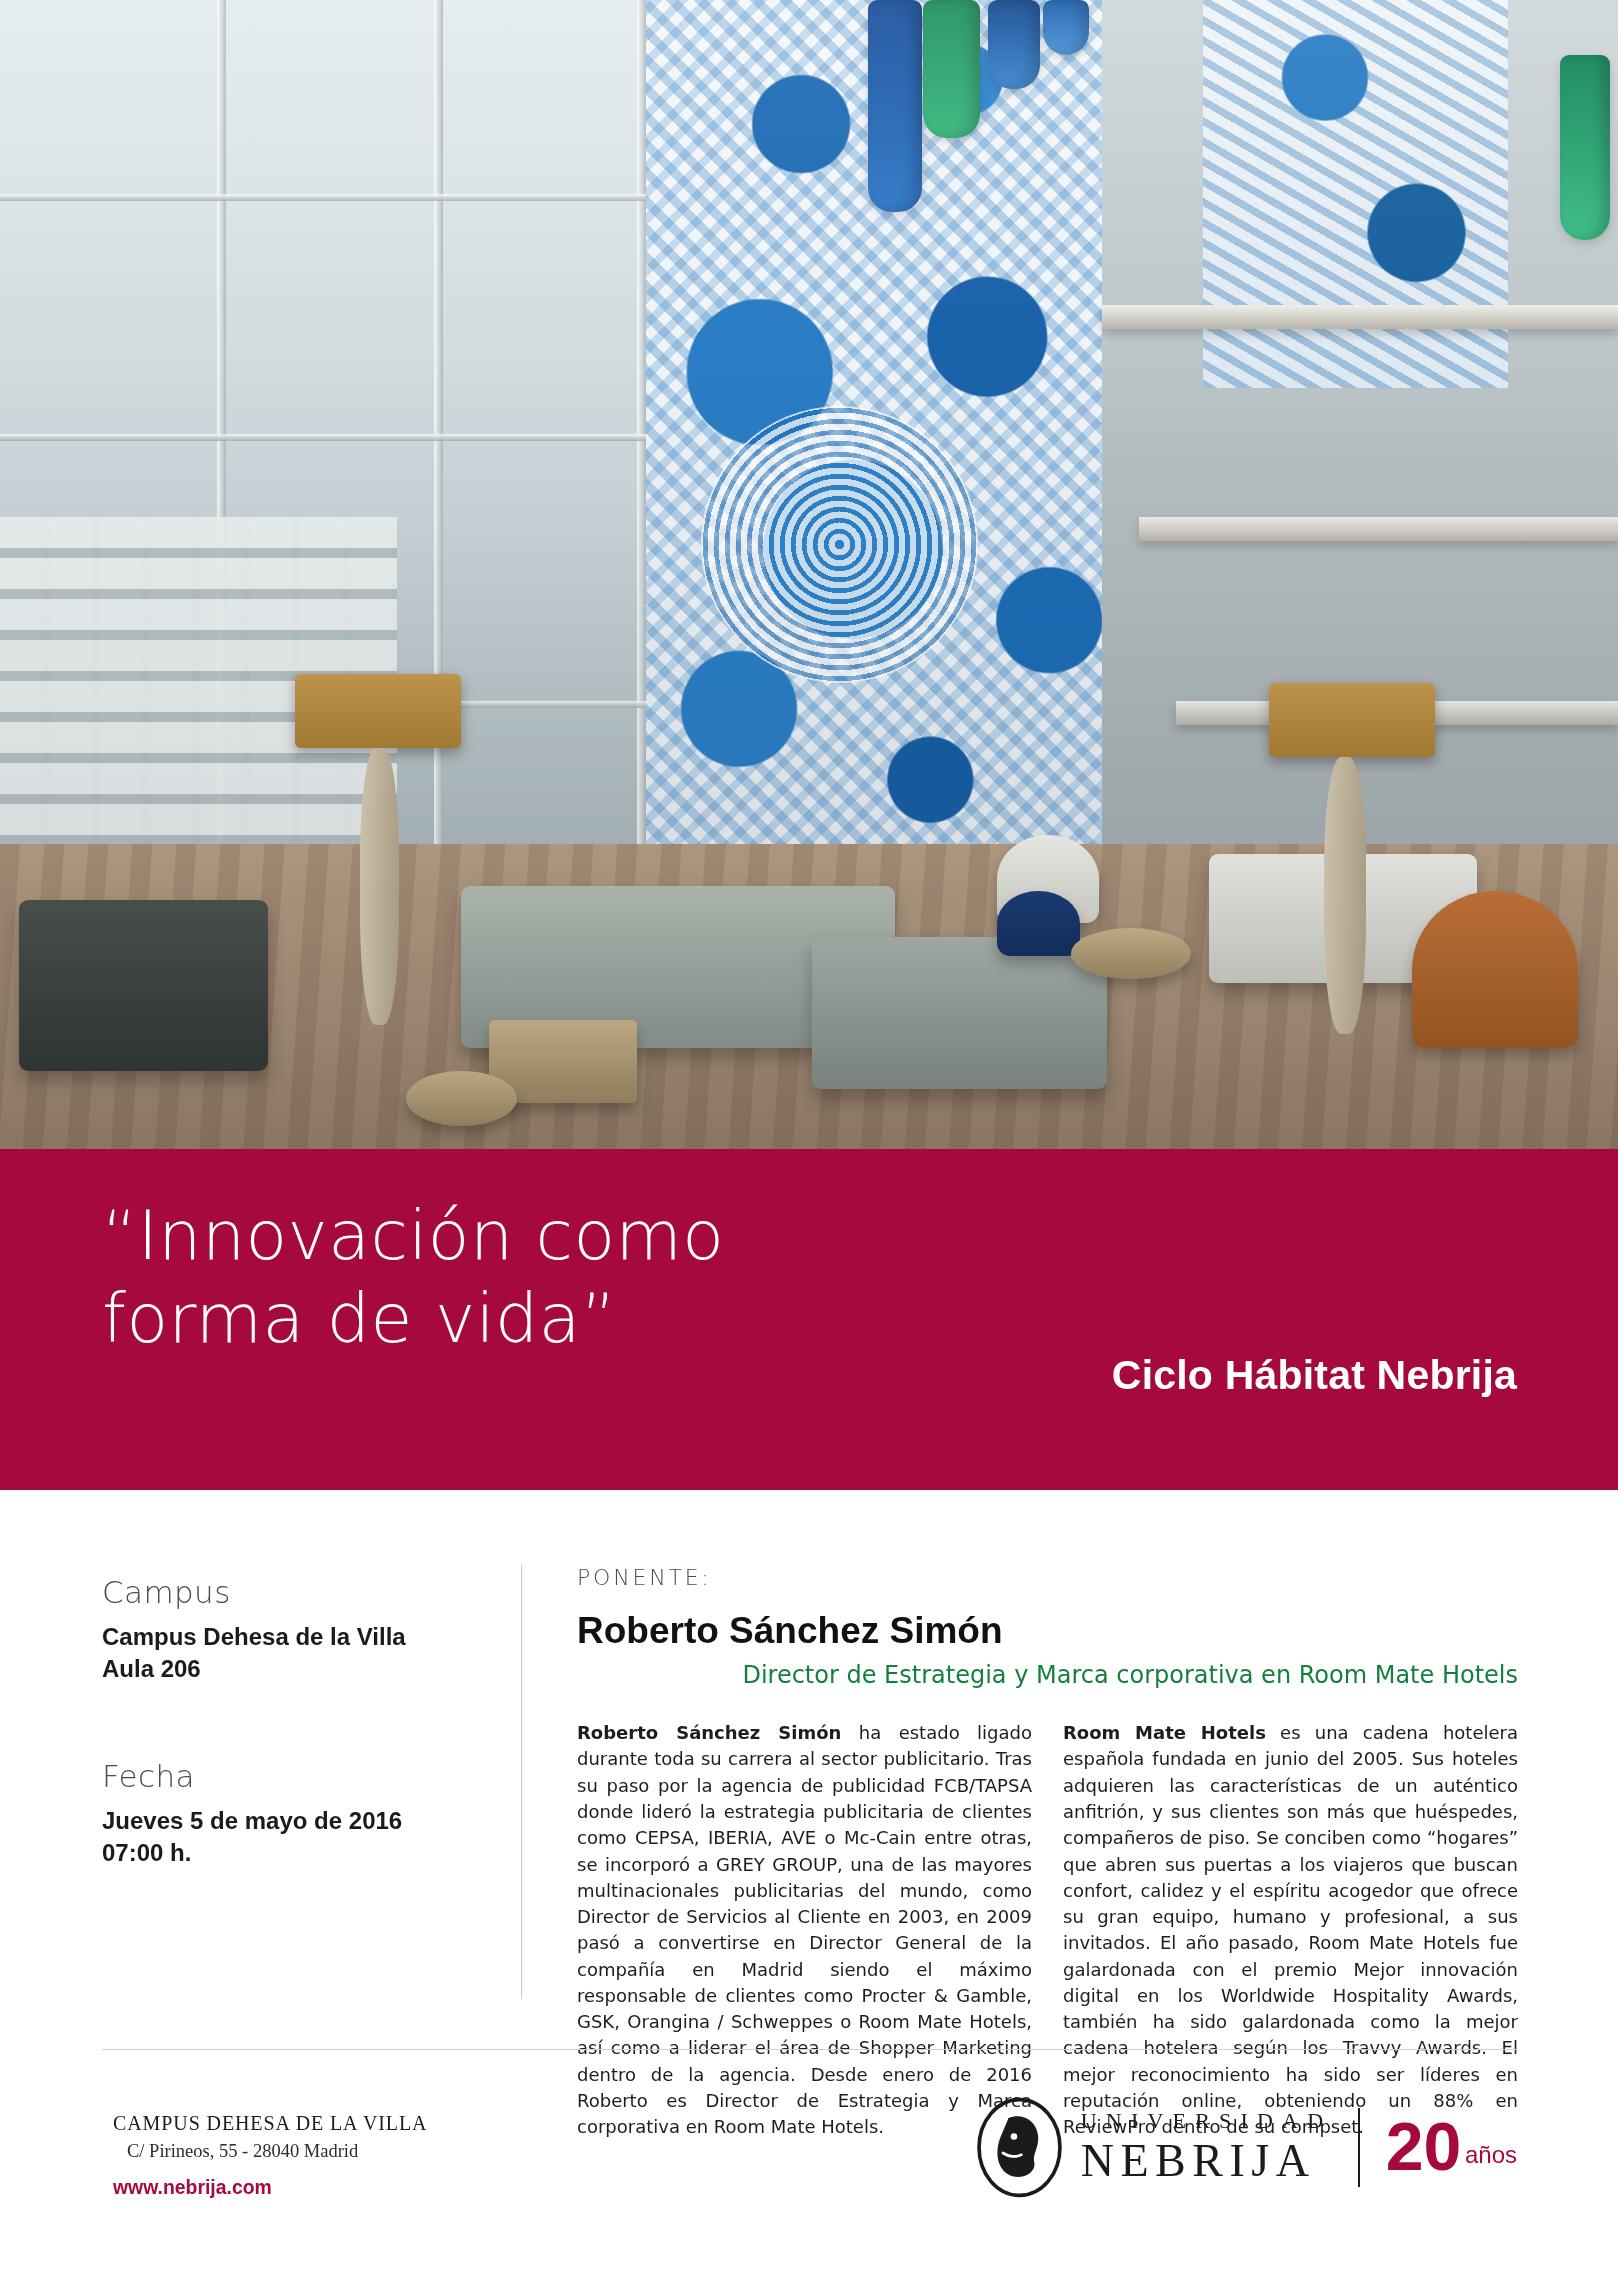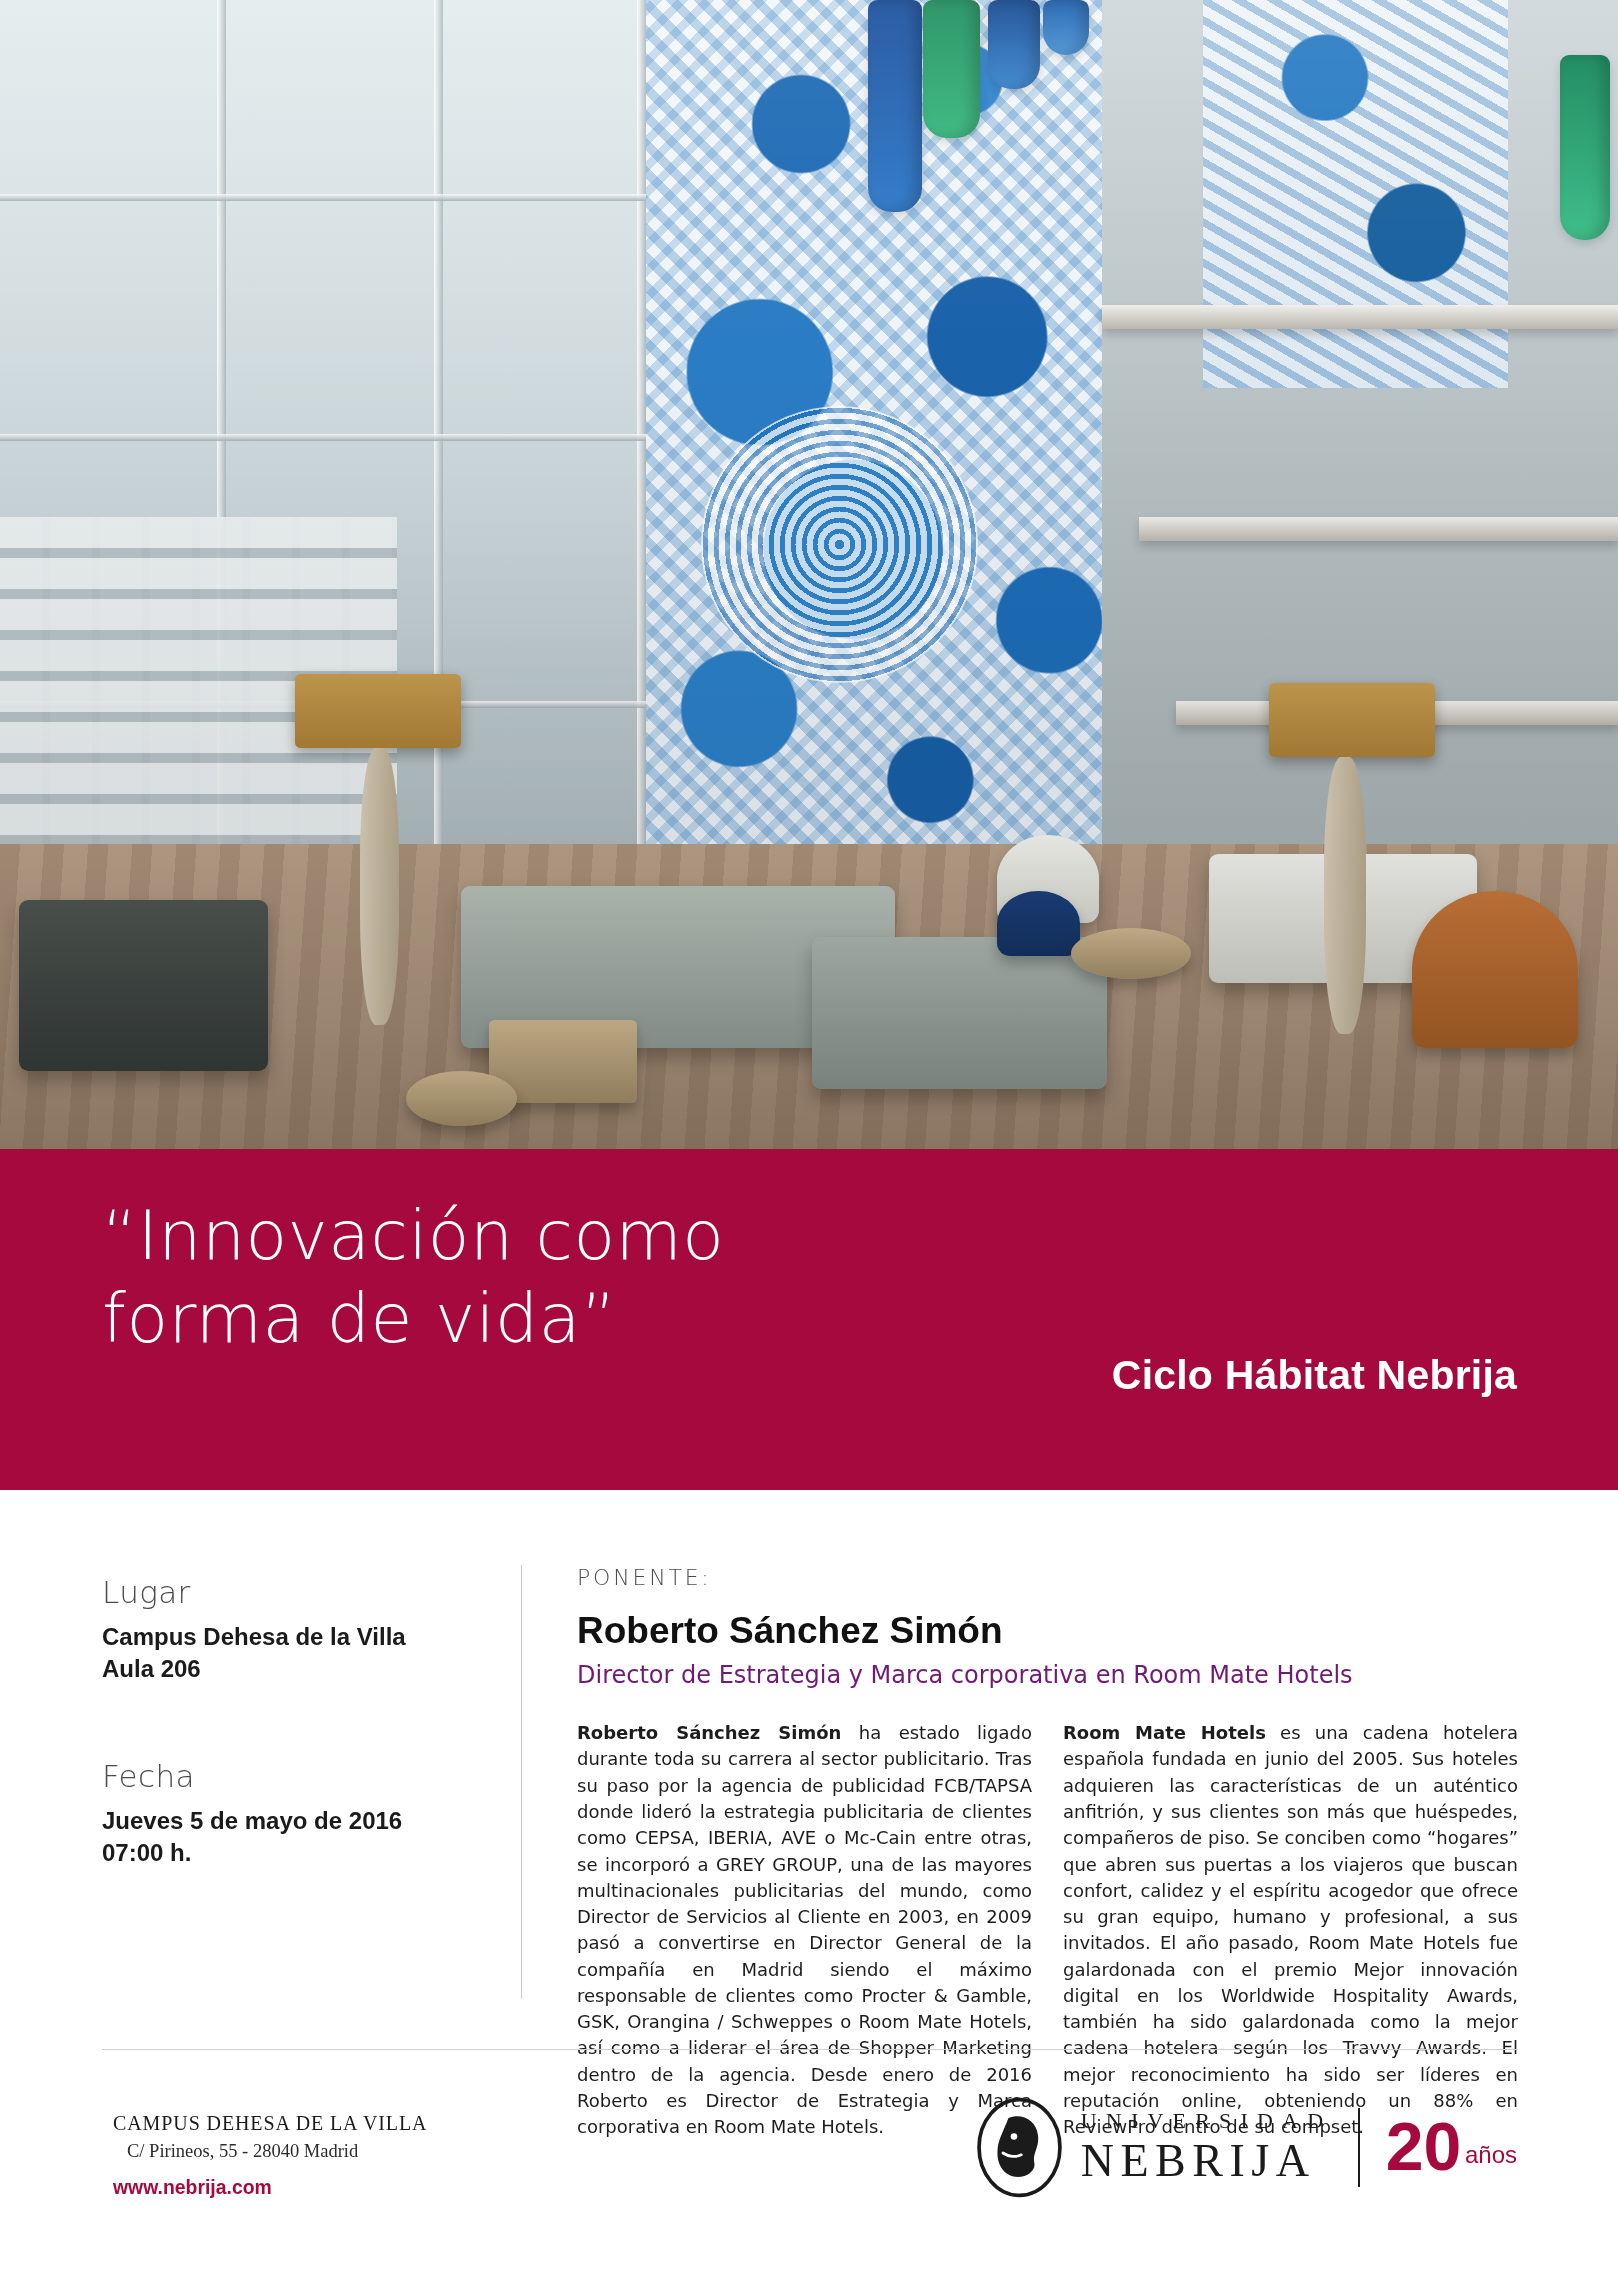--- a/index.html
+++ b/index.html
@@ -239,22 +239,23 @@
     font-family: "Liberation Sans", sans-serif;
     font-weight: bold;
     font-size: 37px;
     color: #111;
     margin-top: 20px;
   }
   .speaker-role {
     font-family: "DejaVu Sans", sans-serif;
     font-weight: 400;
     font-size: 24px;
-    color: #701a75;
+    color: #15803d;
     margin-top: 9.2px;
+    text-align: right;
   }
   .bio-cols {
     display: flex;
     gap: 31px;
     margin-top: 31px;
   }
   .bio-col {
     width: 455px;
     font-family: "DejaVu Sans", sans-serif;
     font-size: 18px;
@@ -400,21 +401,21 @@
     <div class="band-title">
       <div>“Innovación como</div>
       <div>forma de vida”</div>
     </div>
     <div class="band-right">Ciclo Hábitat Nebrija</div>
   </div>
 
   <div class="content">
 
     <div class="col-left">
-      <div class="lbl">Lugar</div>
+      <div class="lbl">Campus</div>
       <div class="val">
         <div>Campus Dehesa de la Villa</div>
         <div>Aula 206</div>
       </div>
       <div class="block-gap"></div>
       <div class="lbl">Fecha</div>
       <div class="val">
         <div>Jueves 5 de mayo de 2016</div>
         <div>07:00 h.</div>
       </div>

